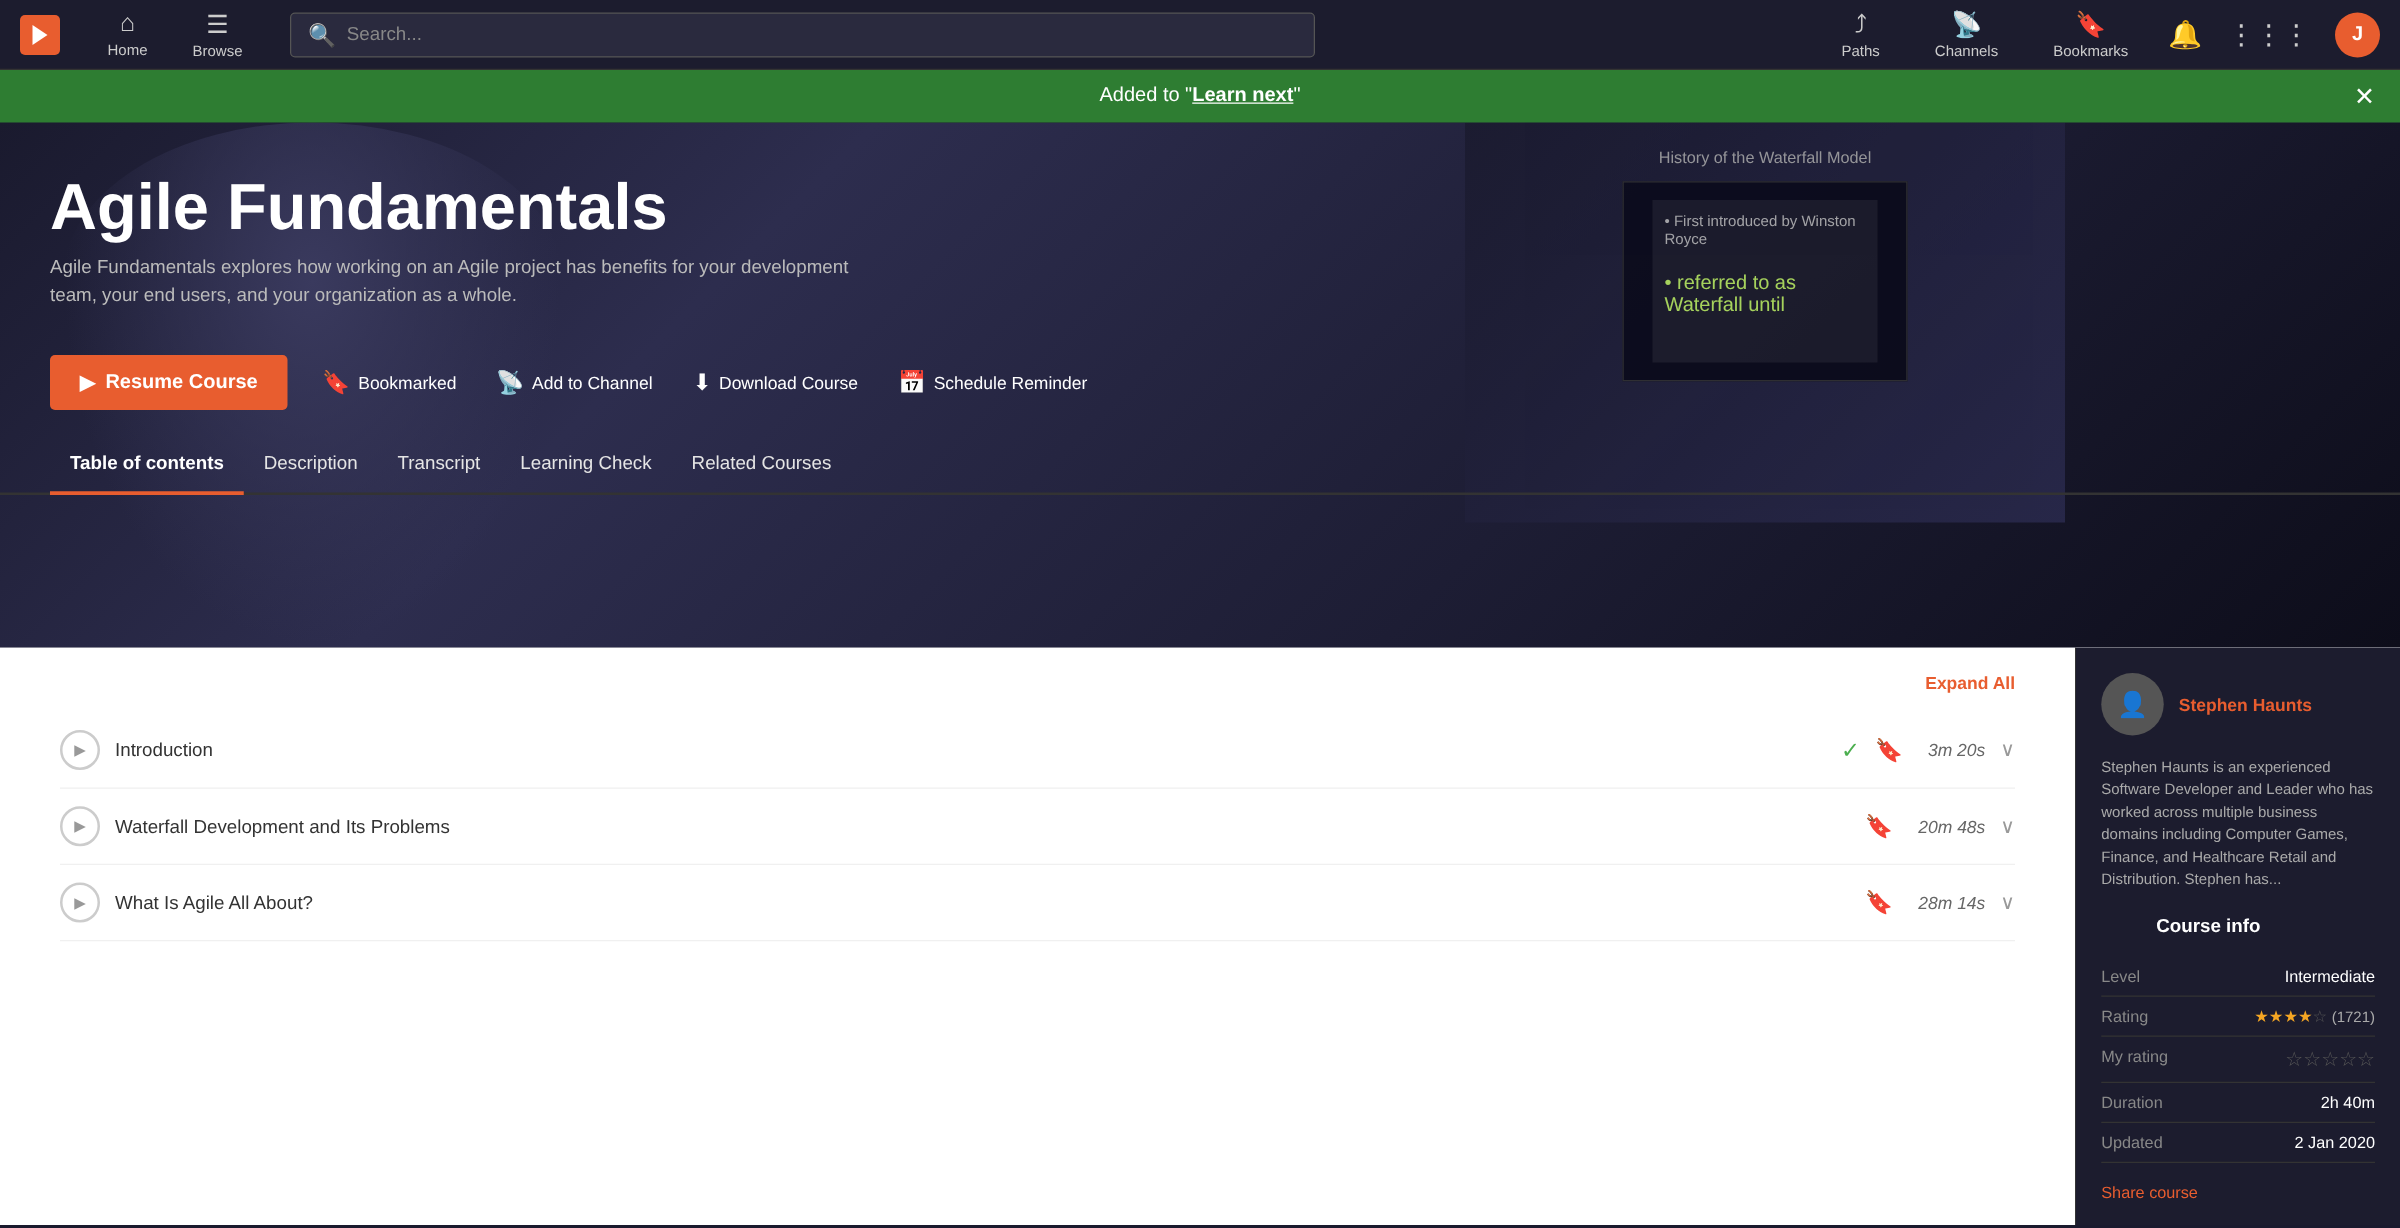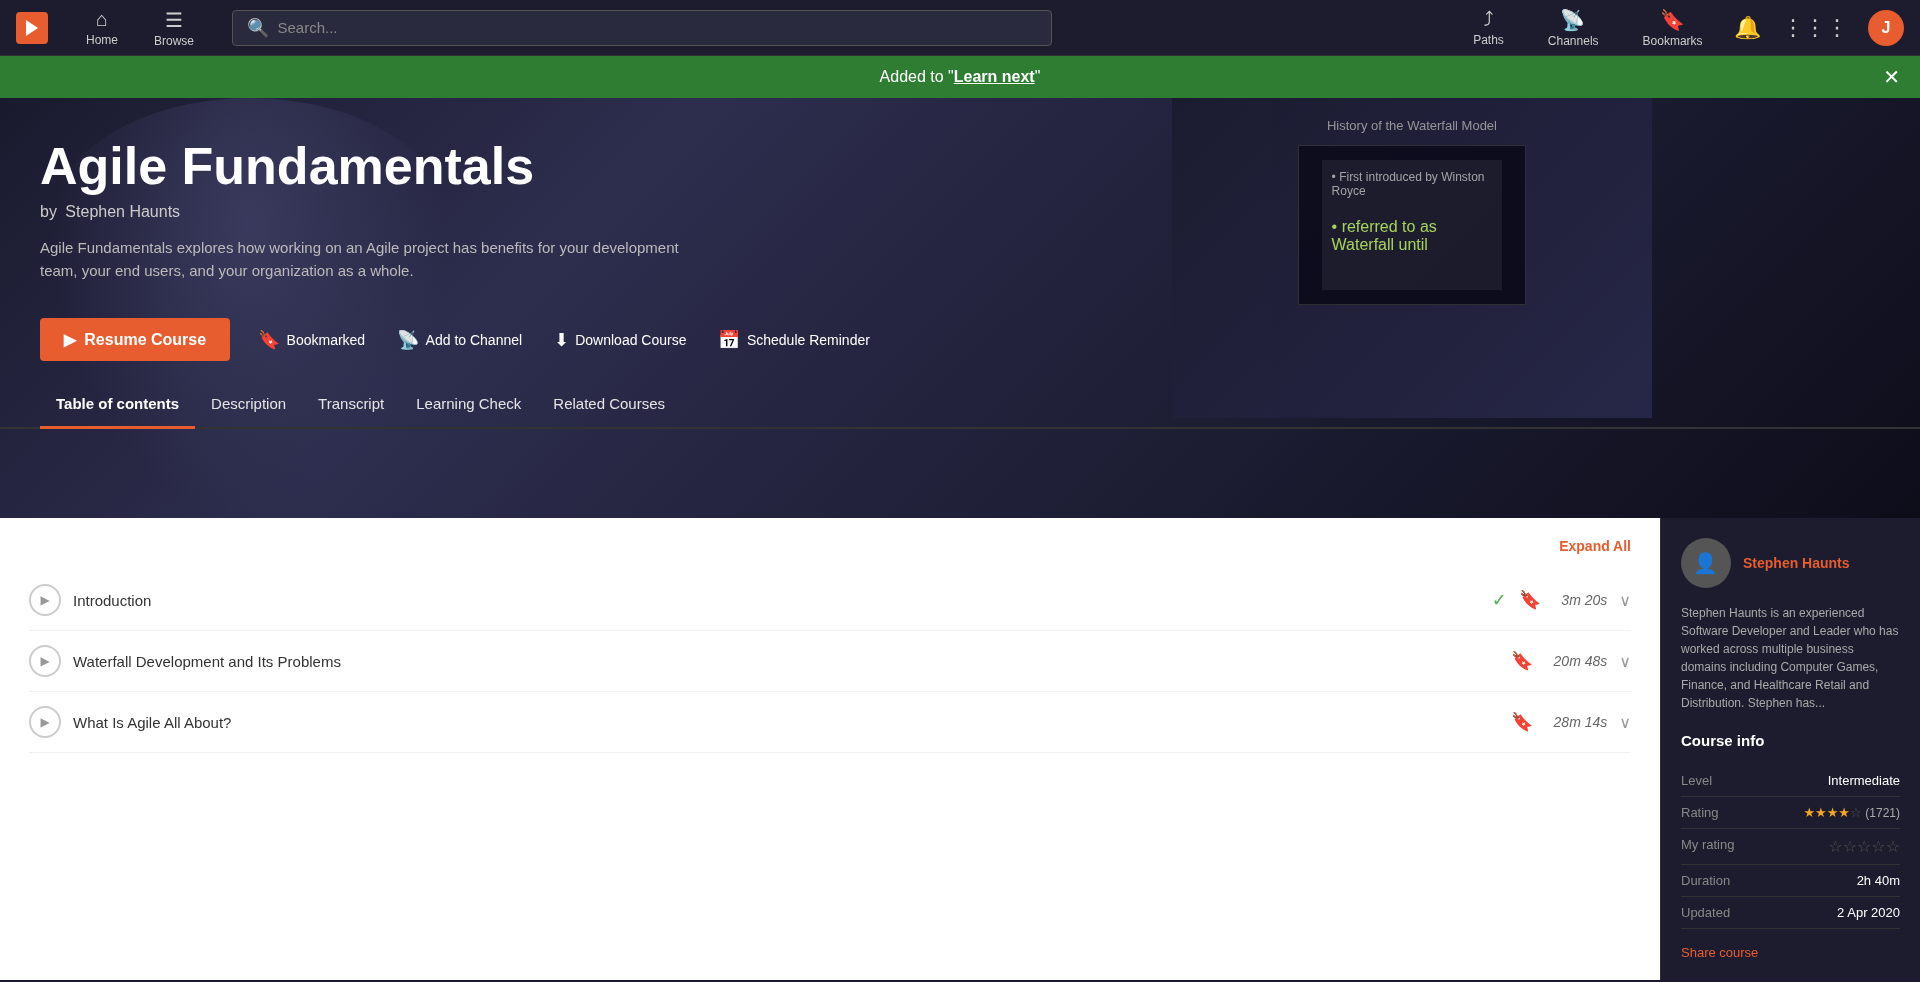--- a/index.html
+++ b/index.html
@@ -93,21 +93,21 @@
     .tabs-bar {
       position: relative; z-index: 10; padding: 0 40px;
       display: flex; border-bottom: 2px solid #333; margin-top: 20px;
     }
     .tab-item {
       padding: 14px 16px; font-size: 15px; color: #e5e5e5; cursor: pointer;
       border-bottom: 3px solid transparent; margin-bottom: -2px;
     }
     .tab-item.active { color: #fff; border-bottom-color: #e85d2f; font-weight: 600; }
     .toc-area {
-      flex: 1; background: #fff; color: #333; overflow-y: auto; padding: 20px 29px;
+      flex: 1; background: #fff; color: #333; overflow-y: auto; padding: 20px 48px;
     }
     .expand-all {
       text-align: right; color: #e85d2f; font-size: 14px; cursor: pointer;
       margin-bottom: 16px; font-weight: 600;
     }
     .toc-item {
       display: flex; align-items: center; padding: 14px 0;
       border-bottom: 1px solid #f0f0f0; gap: 12px;
     }
     .toc-play {
@@ -128,21 +128,21 @@
     }
     .author-header { display: flex; align-items: center; margin-bottom: 16px; }
     .author-avatar {
       width: 50px; height: 50px; border-radius: 50%; background: #555;
       margin-right: 12px; flex-shrink: 0; overflow: hidden;
       display: flex; align-items: center; justify-content: center;
       font-size: 20px; color: #ccc;
     }
     .author-name { color: #e85d2f; font-size: 14px; font-weight: 600; cursor: pointer; }
     .author-desc { font-size: 12px; color: #aaa; line-height: 1.5; margin-bottom: 20px; }
-    .course-info-title { font-size: 15px; font-weight: 600; color: #fff; margin-bottom: 16px; }
+    .course-info-title { font-size: 15px; font-weight: 600; color: #fff; margin-bottom: 16px; margin-left: 44px; }
     .info-row { display: flex; justify-content: space-between; padding: 8px 0; border-bottom: 1px solid #333; font-size: 13px; }
     .info-label { color: #888; }
     .info-value { color: #fff; }
     .stars { color: #f5a623; font-size: 13px; }
     .stars-empty { color: #555; font-size: 13px; }
     .rating-count { color: #aaa; font-size: 12px; }
     .my-rating-stars { color: #555; font-size: 16px; }
 
     
     .page-below-hero {
@@ -213,24 +213,20 @@
           <div style="background:rgba(200,200,200,0.1); width:80%; height:130px; padding:10px; font-size:11px; color:#999; text-align:left;">
             <div style="margin-bottom:20px; color:#bbb; font-size:12px;">• First introduced by Winston Royce</div>
             <div style="color:#bef264; font-size:16px;">• referred to as Waterfall until</div>
           </div>
         </div>
       </div>
     </div>
 
     <div class="hero-content">
       <h1 class="course-title">Agile Fundamentals</h1>
-      <div class="course-author">
-        <span>by</span>
-        <span style="margin-left:4px;">Stephen Haunts</span>
-      </div>
       <div class="course-desc">Agile Fundamentals explores how working on an Agile project has benefits for your development team, your end users, and your organization as a whole.</div>
     </div>
 
     <div class="action-buttons">
       <button class="btn-resume">
         <span>▶</span>
         <span>Resume Course</span>
       </button>
       <button class="btn-action">
         <span class="btn-action-icon">🔖</span>
@@ -317,20 +313,20 @@
         <span class="my-rating-stars">☆☆☆☆☆</span>
       </div>
 
       <div class="info-row">
         <span class="info-label">Duration</span>
         <span class="info-value">2h 40m</span>
       </div>
 
       <div class="info-row">
         <span class="info-label">Updated</span>
-        <span class="info-value">2 Apr 2020</span>
+        <span class="info-value">2 Jan 2020</span>
       </div>
 
       <div style="margin-top:16px; color:#e85d2f; font-size:13px; cursor:pointer;">Share course</div>
     </div>
 
   </div>
 </div>
 
 </body></html>

